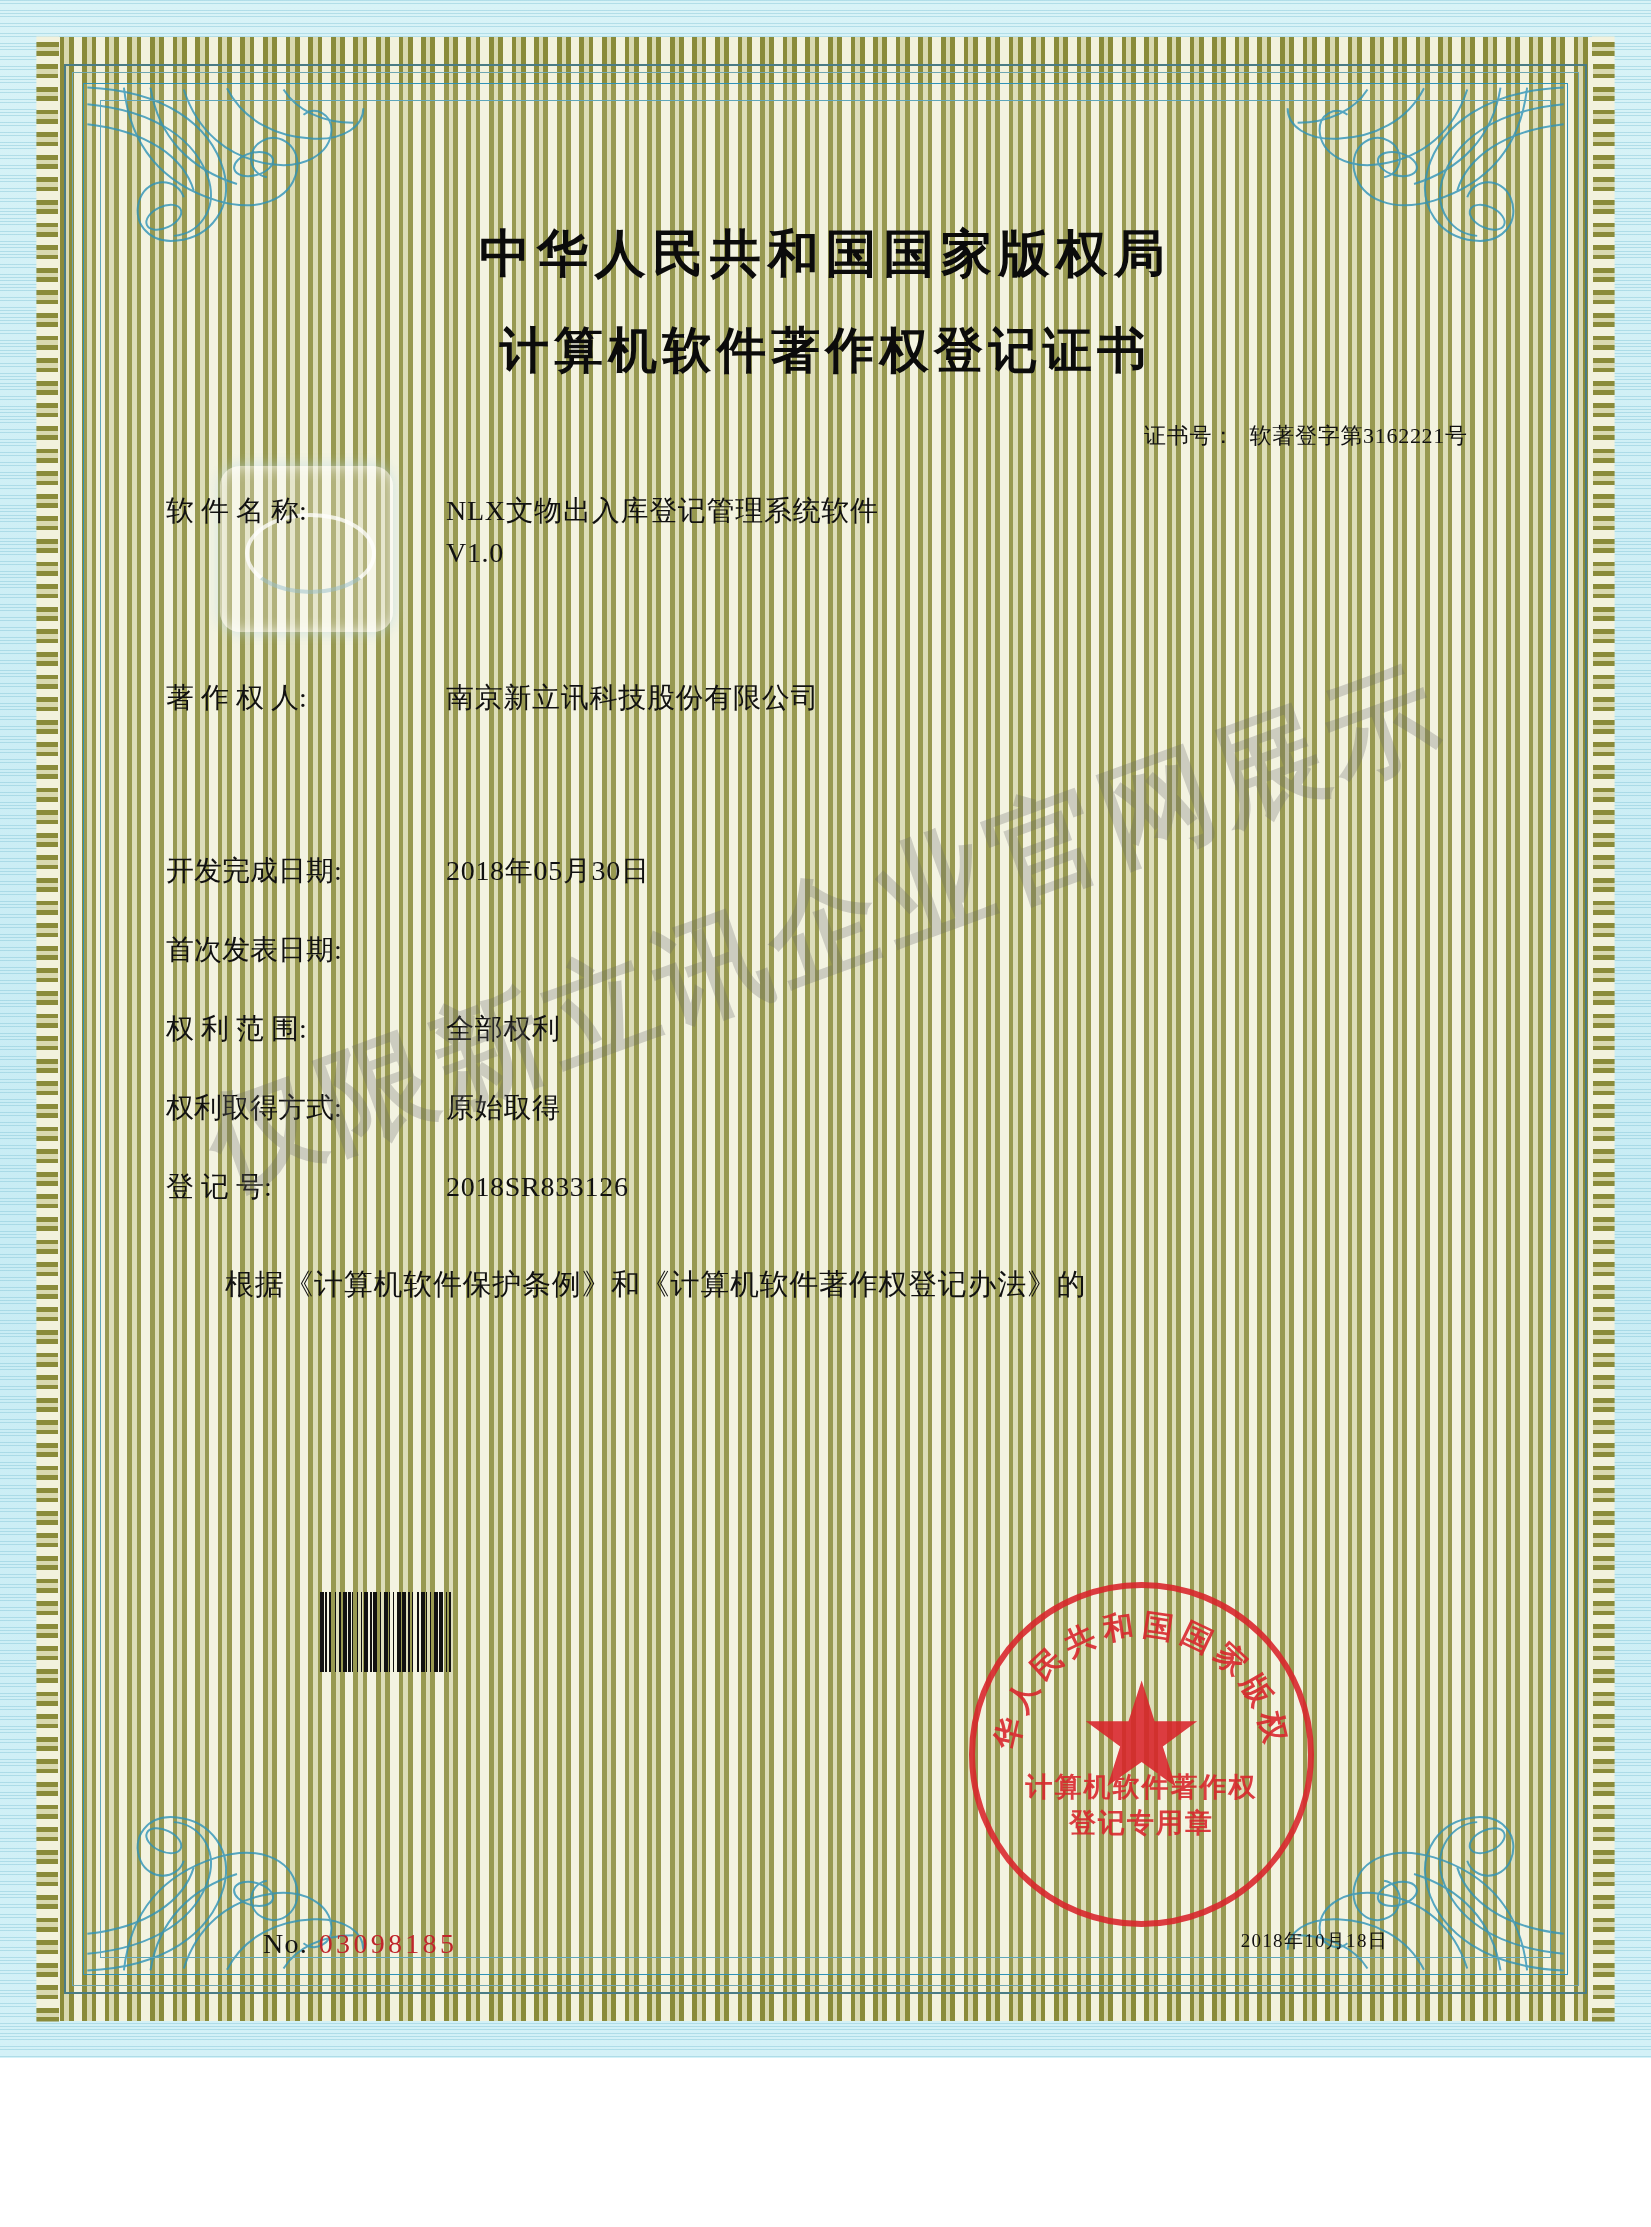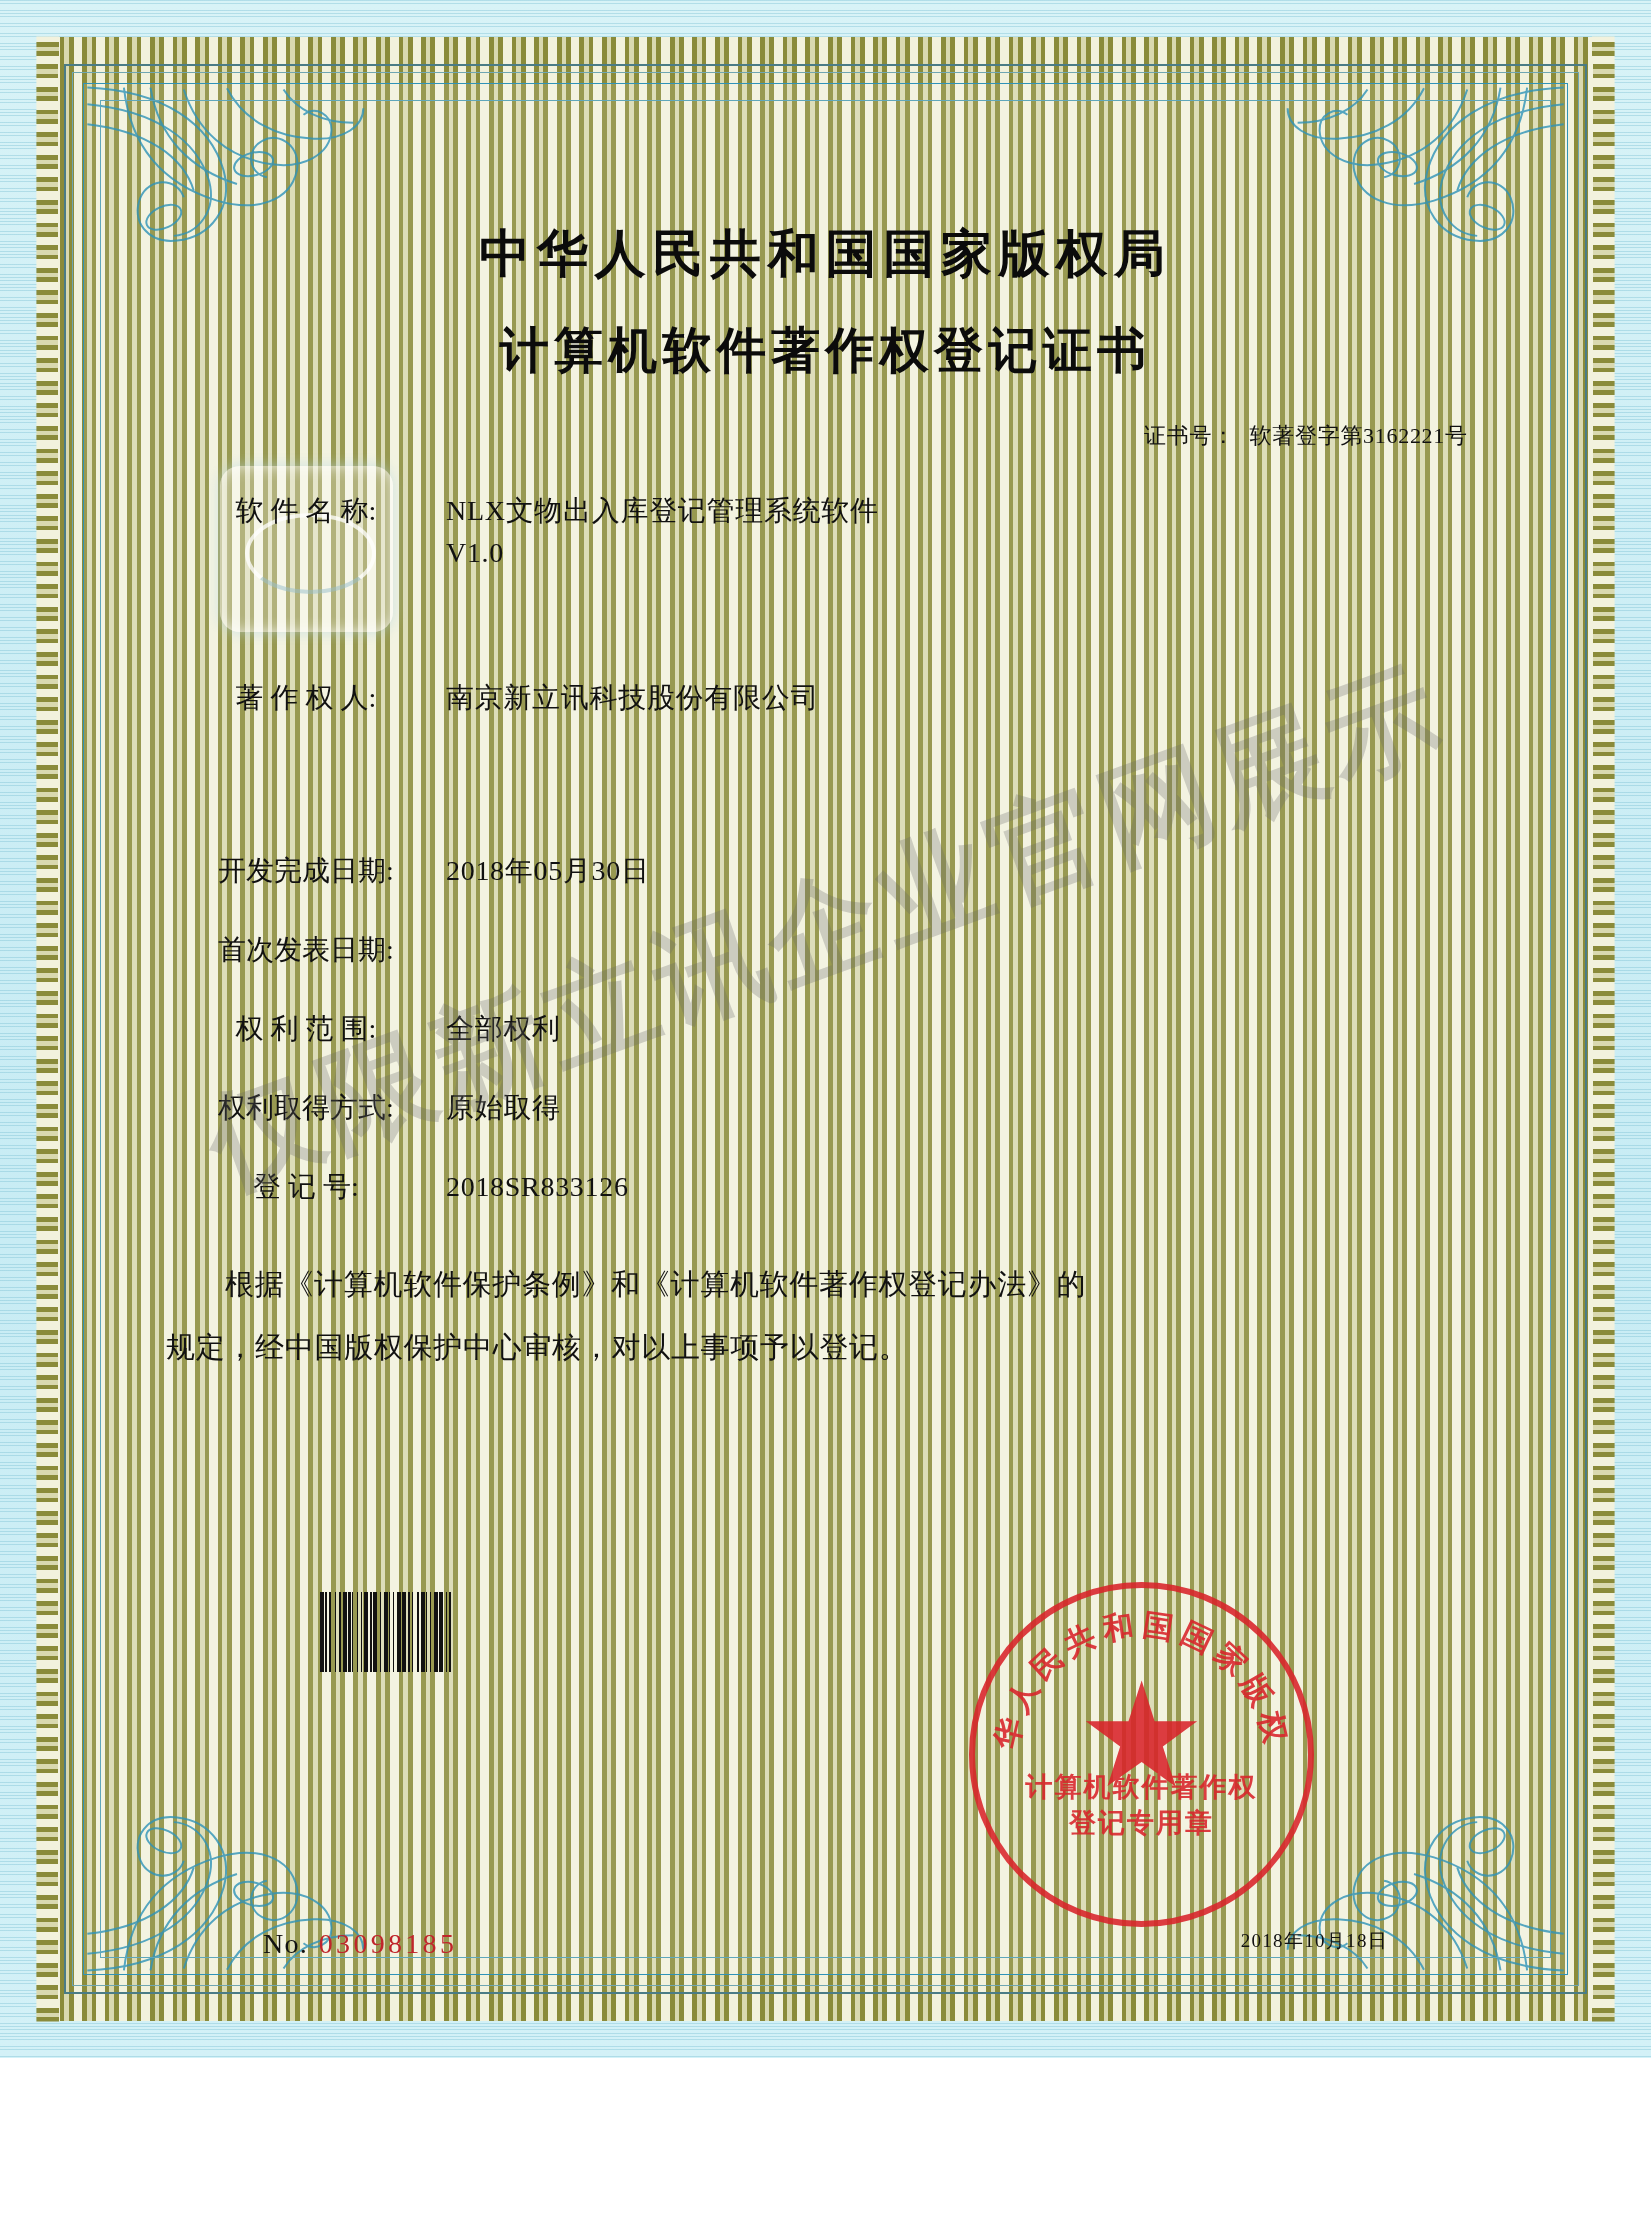--- a/index.html
+++ b/index.html
@@ -173,21 +173,20 @@
     align-items: flex-start;
     margin-bottom: 22.6px;
     font-size: 28px;
     line-height: 1.5;
   }
   .field-label {
     width: 280px;
     flex: none;
     letter-spacing: 0px;
     white-space: nowrap;
-    text-align: center;
   }
   .field-value {
     flex: 1;
     letter-spacing: 0.7px;
   }
   .field-value .line2 { display: block; font-family: "Liberation Serif", serif; }
 
   .gap-lg { height: 73px; }
   .gap-md { height: 41px; }
 
@@ -443,21 +442,20 @@
         <div class="field-label">权利取得方式:</div>
         <div class="field-value">原始取得</div>
       </div>
       <div class="field-row">
         <div class="field-label">登 记 号:</div>
         <div class="field-value">2018SR833126</div>
       </div>
     </div>
 
     <div class="statement">根据《计算机软件保护条例》和《计算机软件著作权登记办法》的</div>
-    <div class="statement" style="margin-top:6.7px;text-indent:0;">规定，经中国版权保护中心审核，对以上事项予以登记。</div>
   </div>
 
   <div class="barcode" id="barcode">
       <i style="width: 4px; background: rgb(17, 17, 17);"></i>
       <i style="width: 1.3px; background: transparent;"></i>
       <i style="width: 1.3px; background: rgb(17, 17, 17);"></i>
       <i style="width: 2.7px; background: transparent;"></i>
       <i style="width: 1.3px; background: rgb(17, 17, 17);"></i>
       <i style="width: 4px; background: transparent;"></i>
       <i style="width: 1.3px; background: rgb(17, 17, 17);"></i>

